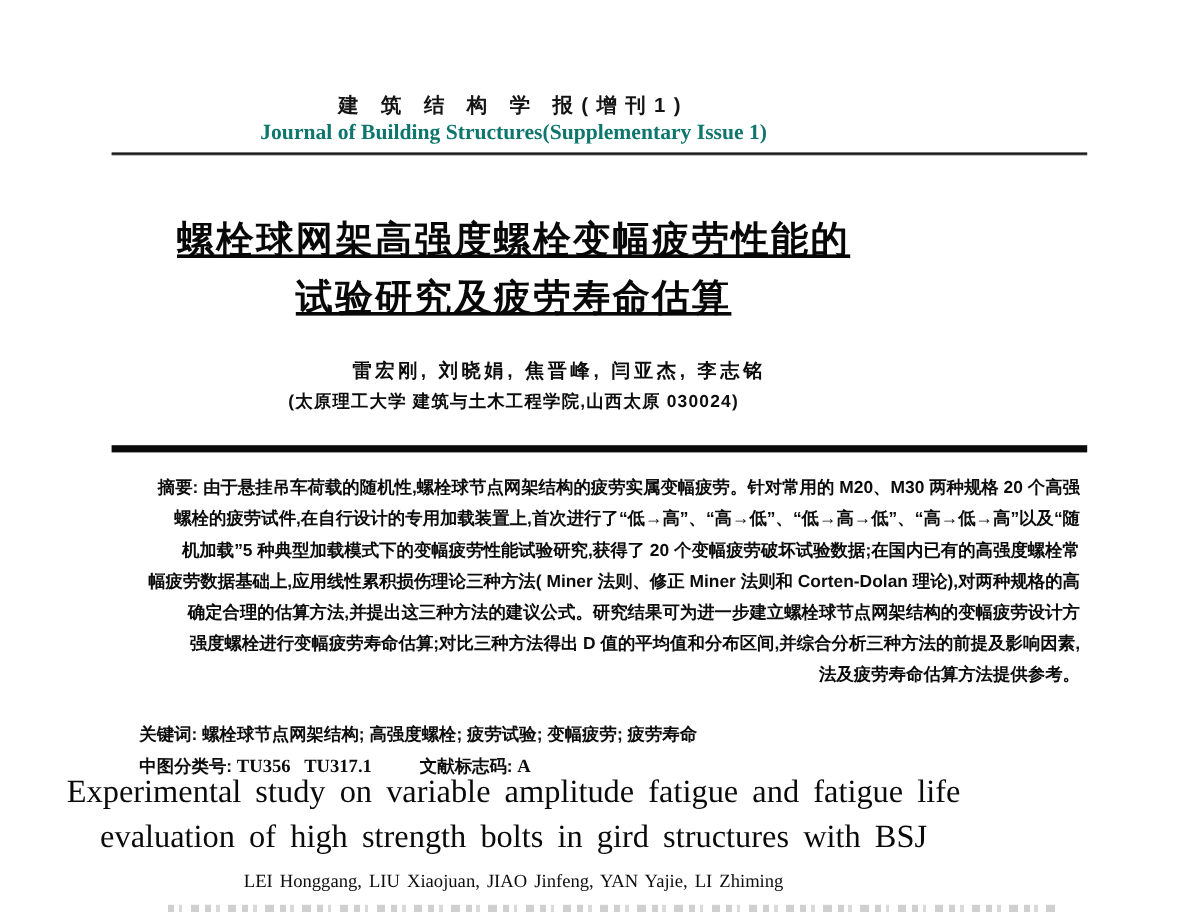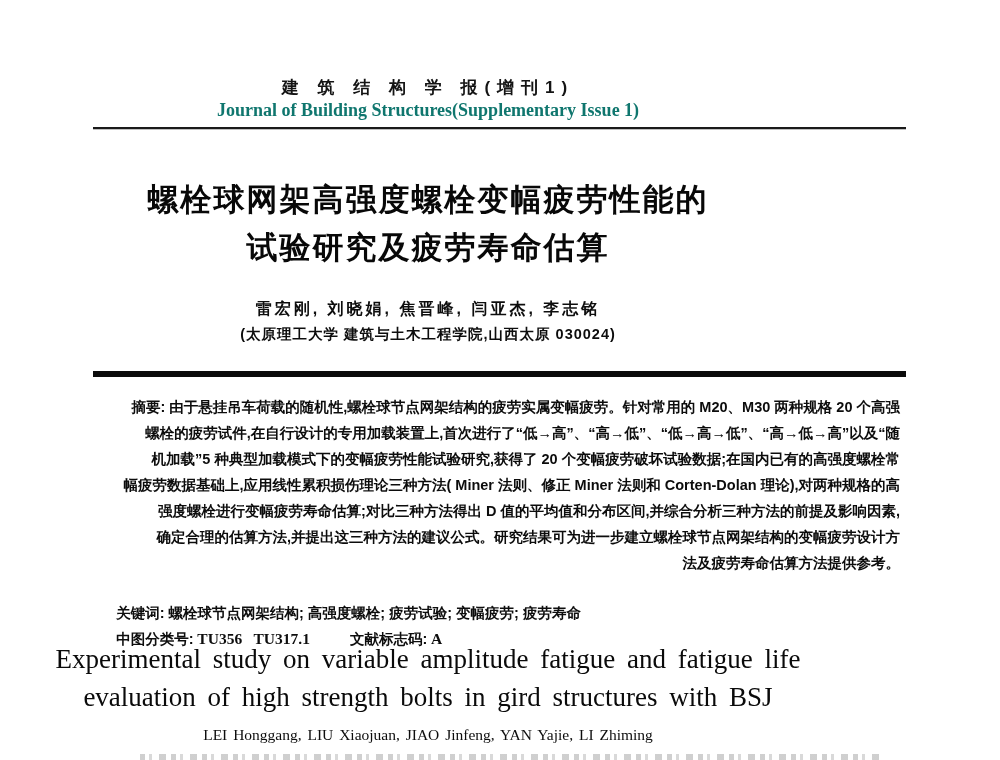--- a/index.html
+++ b/index.html
@@ -32,25 +32,26 @@
     background:#1a1a1a;
     box-shadow:0 1px 0 rgba(0,0,0,.25);
   }
   .title-cn{
     top:176px;margin:0;
     font-size:31px;font-weight:800;
     letter-spacing:2px;
     line-height:48px;
     color:#080808;
   }
-  .title-cn span{display:block;}
+  .title-cn span{display:block;text-decoration:underline;}
   .authors-cn{
     top:299px;
     font-size:16px;font-weight:700;
     letter-spacing:3px;
+    padding-left:38px;
   }
   .affil-cn{
     top:325px;
     font-size:14.5px;font-weight:600;
     letter-spacing:1px;
   }
   .rule-thick{
     top:371px;left:93px;width:813px;height:6px;
     background:#0b0b0b;
   }
@@ -123,22 +124,22 @@
 
   <div class="abs center affil-cn">(太原理工大学 建筑与土木工程学院,山西太原 030024)</div>
 
   <div class="abs rule-thick"></div>
 
   <div class="abs abstract">
     <span class="aline">摘要: 由于悬挂吊车荷载的随机性,螺栓球节点网架结构的疲劳实属变幅疲劳。针对常用的 M20、M30 两种规格 20 个高强</span>
     <span class="aline">螺栓的疲劳试件,在自行设计的专用加载装置上,首次进行了“低→高”、“高→低”、“低→高→低”、“高→低→高”以及“随</span>
     <span class="aline">机加载”5 种典型加载模式下的变幅疲劳性能试验研究,获得了 20 个变幅疲劳破坏试验数据;在国内已有的高强度螺栓常</span>
     <span class="aline">幅疲劳数据基础上,应用线性累积损伤理论三种方法( Miner 法则、修正 Miner 法则和 Corten-Dolan 理论),对两种规格的高</span>
+    <span class="aline">确定合理的估算方法,并提出这三种方法的建议公式。研究结果可为进一步建立螺栓球节点网架结构的变幅疲劳设计方</span>
     <span class="aline">强度螺栓进行变幅疲劳寿命估算;对比三种方法得出 D 值的平均值和分布区间,并综合分析三种方法的前提及影响因素,</span>
-    <span class="aline">确定合理的估算方法,并提出这三种方法的建议公式。研究结果可为进一步建立螺栓球节点网架结构的变幅疲劳设计方</span>
     <span class="aline">法及疲劳寿命估算方法提供参考。</span>
   </div>
 
   <div class="abs kw-line">
     <span>关键词:</span><span> 螺栓球节点网架结构; 高强度螺栓; 疲劳试验; 变幅疲劳; 疲劳寿命</span>
   </div>
 
   <div class="abs clc-line">
     <span>中图分类号:</span><span class="val"> TU356   TU317.1</span><span class="gap2"></span><span>文献标志码:</span><span class="val"> A</span>
   </div>

